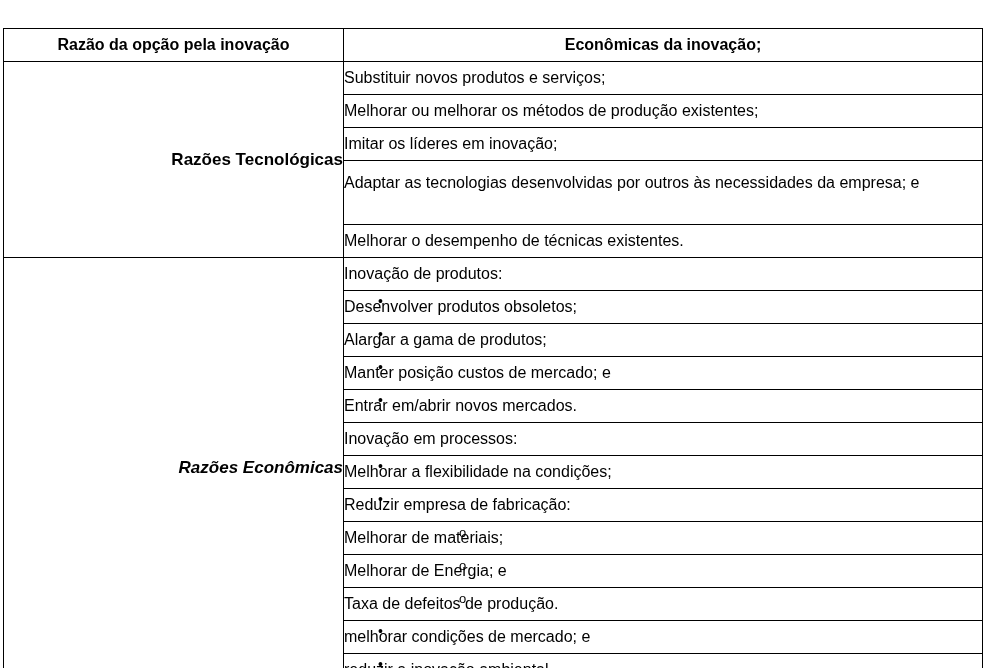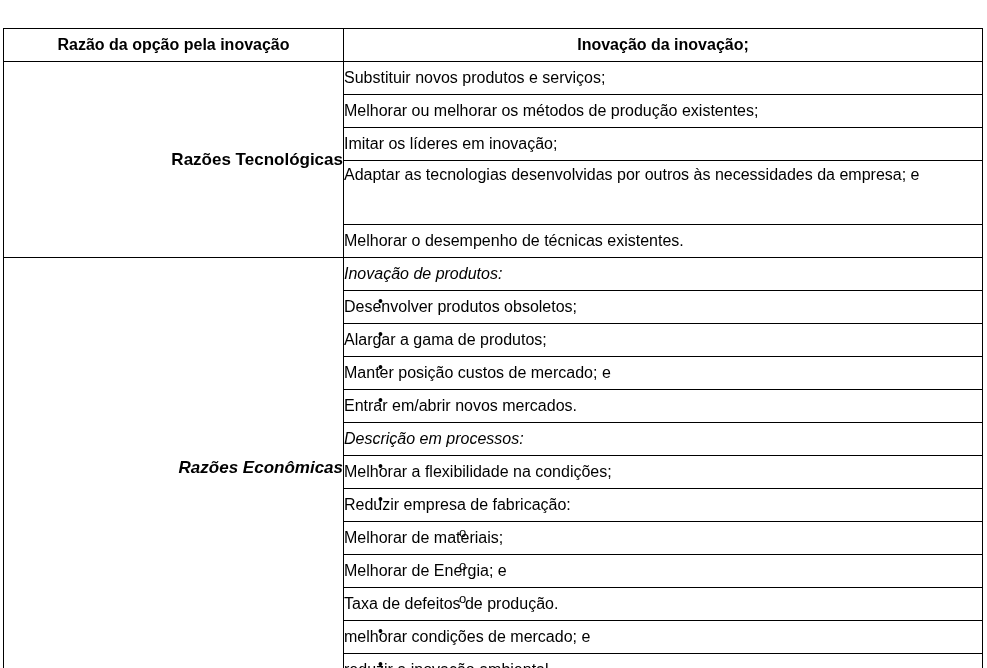--- a/index.html
+++ b/index.html
@@ -13,39 +13,39 @@
   }
   table.inov td, table.inov th {
     border: 1.5px solid #000; padding: 0; vertical-align: middle;
   }
   col.c1 { width: 340px; }
   th { font-weight: bold; text-align: center; height: 32px; font-size: 16px; }
   td.cat { text-align: right; font-weight: bold; font-size: 17px; }
   td.cat.italic { font-style: italic; }
   td.cat span { position: relative; }
   td.d { height: 32px; padding-left: 8px; line-height: 20px; }
-  td.d.tall { height: 64px; vertical-align: top; padding-top: 4px; box-sizing: border-box; }
-  td.d.italic { font-style: italic; }
+  td.d.tall { height: 64px; vertical-align: top; padding-top: 12px; box-sizing: border-box; }
+  td.d.italic { }
   .b1 { position: relative; padding-left: 76px; }
   .b1 .mk { position: absolute; left: 34px; top: 0; font-size: 14px; }
   .b2 { position: relative; padding-left: 153px; }
   .b2 .mk { position: absolute; left: 115px; top: 1px; font-size: 13px; }
 </style>
 </head>
 <body>
 
 <table class="inov">
   <colgroup>
       <col class="c1">
       <col class="c2">
     </colgroup>
   <thead>
     <tr>
       <th>Razão da opção pela inovação</th>
-      <th>Inovação da inovação;</th>
+      <th>Econômicas da inovação;</th>
     </tr>
   </thead>
   <tbody>
 
     <tr>
       <td class="cat" rowspan="5" style="vertical-align: top; padding-top: 88px;">
         <span>Razões Tecnológicas</span>
       </td>
       <td class="d">Substituir novos produtos e serviços;</td>
     </tr>
@@ -74,21 +74,21 @@
     <tr>
       <td class="d b1"><span class="mk">•</span><span>Alargar a gama de produtos;</span></td>
     </tr>
     <tr>
       <td class="d b1"><span class="mk">•</span><span>Manter posição custos de mercado; e</span></td>
     </tr>
     <tr>
       <td class="d b1"><span class="mk">•</span><span>Entrar em/abrir novos mercados.</span></td>
     </tr>
     <tr>
-      <td class="d italic">Descrição em processos:</td>
+      <td class="d italic">Inovação em processos:</td>
     </tr>
     <tr>
       <td class="d b1"><span class="mk">•</span><span>Melhorar a flexibilidade na condições;</span></td>
     </tr>
     <tr>
       <td class="d b1"><span class="mk">•</span><span>Reduzir empresa de fabricação:</span></td>
     </tr>
     <tr>
       <td class="d b2"><span class="mk">o</span><span>Melhorar de materiais;</span></td>
     </tr>

